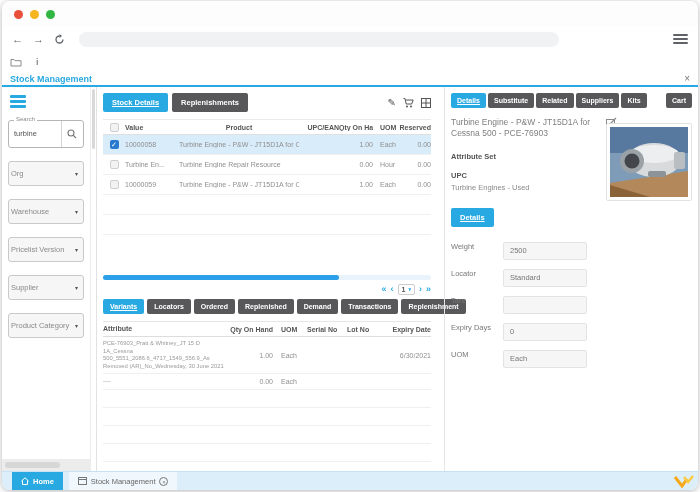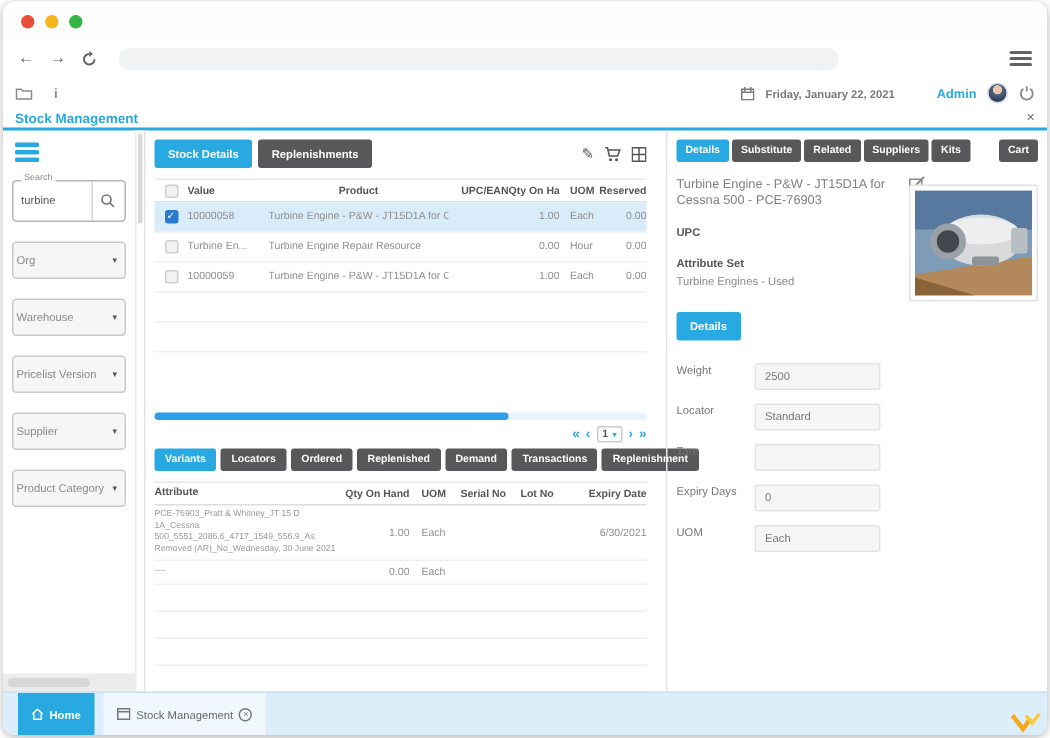--- a/index.html
+++ b/index.html
@@ -42,21 +42,21 @@
   .searchbox .sico { width:20px; height:100%; border-left:1px solid #d5d5d5; display:flex; align-items:center; justify-content:center; }
   .drop { margin-top:13px; height:25px; background:#f6f6f6; border:1px solid #c9c9c9; border-radius:3px;
           display:flex; align-items:center; padding:0 5px 0 2px; }
   .drop .dl { font-size:7.5px; color:#8a8a8a; }
   .drop .caret { margin-left:auto; font-size:6px; color:#555; }
   .hstrip { position:absolute; left:0; right:0; bottom:0; height:12px; background:#ececec; }
   .hstrip .thumb { height:6px; width:55px; background:#d7d7d7; margin:3px 0 0 3px; border-radius:3px; }
   
   .btnrow { display:flex; gap:4px; align-items:center; }
   .btn { border:0; color:#fff; font-size:7.5px; font-weight:bold; padding:5px 9px; border-radius:2px; white-space:nowrap; }
-  .btn.blue { background:#29a9e1; } .btn.dark { background:#58585a; }
+  .btn.blue { background:#29a9e1;text-decoration:underline; } .btn.dark { background:#58585a; }
   .miniicons { margin-left:auto; display:flex; gap:7px; align-items:center; color:#555; }
   
   .thead { display:flex; align-items:center; height:16px; margin-top:7px; border-top:1px solid #eaeaea;
            border-bottom:1px solid #e0e0e0; font-size:7px; font-weight:bold; color:#555; }
   .trow { display:flex; align-items:center; height:20px; border-bottom:1px solid #f0f0f0; font-size:7px; color:#8f8f8f; }
   .trow.sel { background:#d9ecfa; }
   .trow.empty { height:20px; }
   .c-chk{width:22px; display:flex; justify-content:center;}
   .c-val{width:54px; overflow:hidden; white-space:nowrap;}
   .c-prod{width:120px; overflow:hidden; white-space:nowrap;}
@@ -96,21 +96,21 @@
              border-radius:2px; background:#fff; padding:3px; }
   .seclbl { font-size:7.5px; font-weight:bold; color:#555; }
   .secval { font-size:7.5px; color:#8a8a8a; margin-top:3px; }
   .detailbtn { margin-top:16px; }
   .fields { margin-top:15px; }
   .frow { display:flex; margin-bottom:9px; }
   .frow label { width:52px; font-size:7.5px; color:#777; }
   .frow input { width:84px; height:18px; background:#f6f6f6; border:1px solid #e3e3e3; border-radius:2px;
                 font-size:7.5px; color:#777; padding:0 6px; outline:0; }
   
-  .taskbar { height:29px; background:#ddeefb; border-top:1px solid #c6e1f4; display:flex; align-items:stretch; position:relative; }
+  .taskbar { height:19px; background:#ddeefb; border-top:1px solid #c6e1f4; display:flex; align-items:stretch; position:relative; }
   .task { display:flex; align-items:center; gap:4px; font-size:7.5px; padding:0 9px; }
   .task.home { background:#29a9e1; color:#fff; font-weight:bold; margin-left:10px; }
   .task.sm { background:rgba(255,255,255,.55); color:#666; margin-left:6px; }
   .gearx { width:9px; height:9px; border:1px solid #777; border-radius:50%; font-size:6px; line-height:8px;
            text-align:center; color:#777; }
   .cornerlogo { position:absolute; right:3px; bottom:1px; }
 </style>
 </head>
 <body>
 
@@ -137,36 +137,20 @@
       </div>
   </div>
 
   <div class="toolbar">
     <span class="tico">
       <svg width="12" height="9" viewBox="0 0 12 9">
           <path d="M1 1.5 h3 l1 1.2 h6 v5.3 h-10 z" fill="none" stroke="#8a8a8a" stroke-width="1"></path>
         </svg>
     </span>
     <span class="tico" style="font-size:9px; font-weight:bold;">i</span>
-    <div class="tb-right">
-      <svg width="9" height="9" viewBox="0 0 9 9">
-        <rect x="0.5" y="1.5" width="8" height="7" fill="none" stroke="#7a7a7a"></rect>
-        <line x1="2.5" y1="0" x2="2.5" y2="3" stroke="#7a7a7a"></line>
-          <line x1="6.5" y1="0" x2="6.5" y2="3" stroke="#7a7a7a"></line>
-        <line x1="0.5" y1="3.5" x2="8.5" y2="3.5" stroke="#7a7a7a"></line>
-      </svg>
-      <span class="datetxt">Friday, January 22, 2021</span>
-      <span style="width:14px"></span>
-      <span class="admin">Admin</span>
-      <span class="avatar"></span>
-      <svg width="11" height="11" viewBox="0 0 11 11">
-        <path d="M3.2 2.2 A4 4 0 1 0 7.8 2.2" fill="none" stroke="#8a8a8a" stroke-width="1.2"></path>
-        <line x1="5.5" y1="0.5" x2="5.5" y2="4" stroke="#8a8a8a" stroke-width="1.2"></line>
-      </svg>
-    </div>
   </div>
 
   <div class="apphead">
     <span class="apptitle">Stock Management</span>
     <span class="closex">×</span>
   </div>
 
   <div class="bodywrap">
 
     <div class="sidebar">
@@ -364,22 +348,22 @@
           <polygon points="0,70 40,70 0,58" fill="#8a6238"></polygon>
           <ellipse cx="44" cy="33" rx="27" ry="17" fill="#d8dadc"></ellipse>
           <ellipse cx="44" cy="27" rx="25" ry="9" fill="#eceeef"></ellipse>
           <circle cx="22" cy="34" r="12" fill="#9aa1a7"></circle>
           <circle cx="22" cy="34" r="7.5" fill="#43474c"></circle>
           <rect x="64" y="25" width="11" height="17" rx="2" fill="#b9bec2"></rect>
           <rect x="38" y="44" width="18" height="6" rx="2" fill="#8d9499"></rect>
         </svg>
       </div>
 
+      <div class="seclbl" style="margin-top:12px">Attribute Set</div>
       <div class="seclbl" style="margin-top:10px">UPC</div>
-      <div class="seclbl" style="margin-top:12px">Attribute Set</div>
       <div class="secval">Turbine Engines - Used</div>
 
       <button class="btn blue detailbtn">Details</button>
 
       <div class="fields">
         <div class="frow">
           <label>Weight</label>
           <input value="2500" style="">
         </div>
         <div class="frow">

